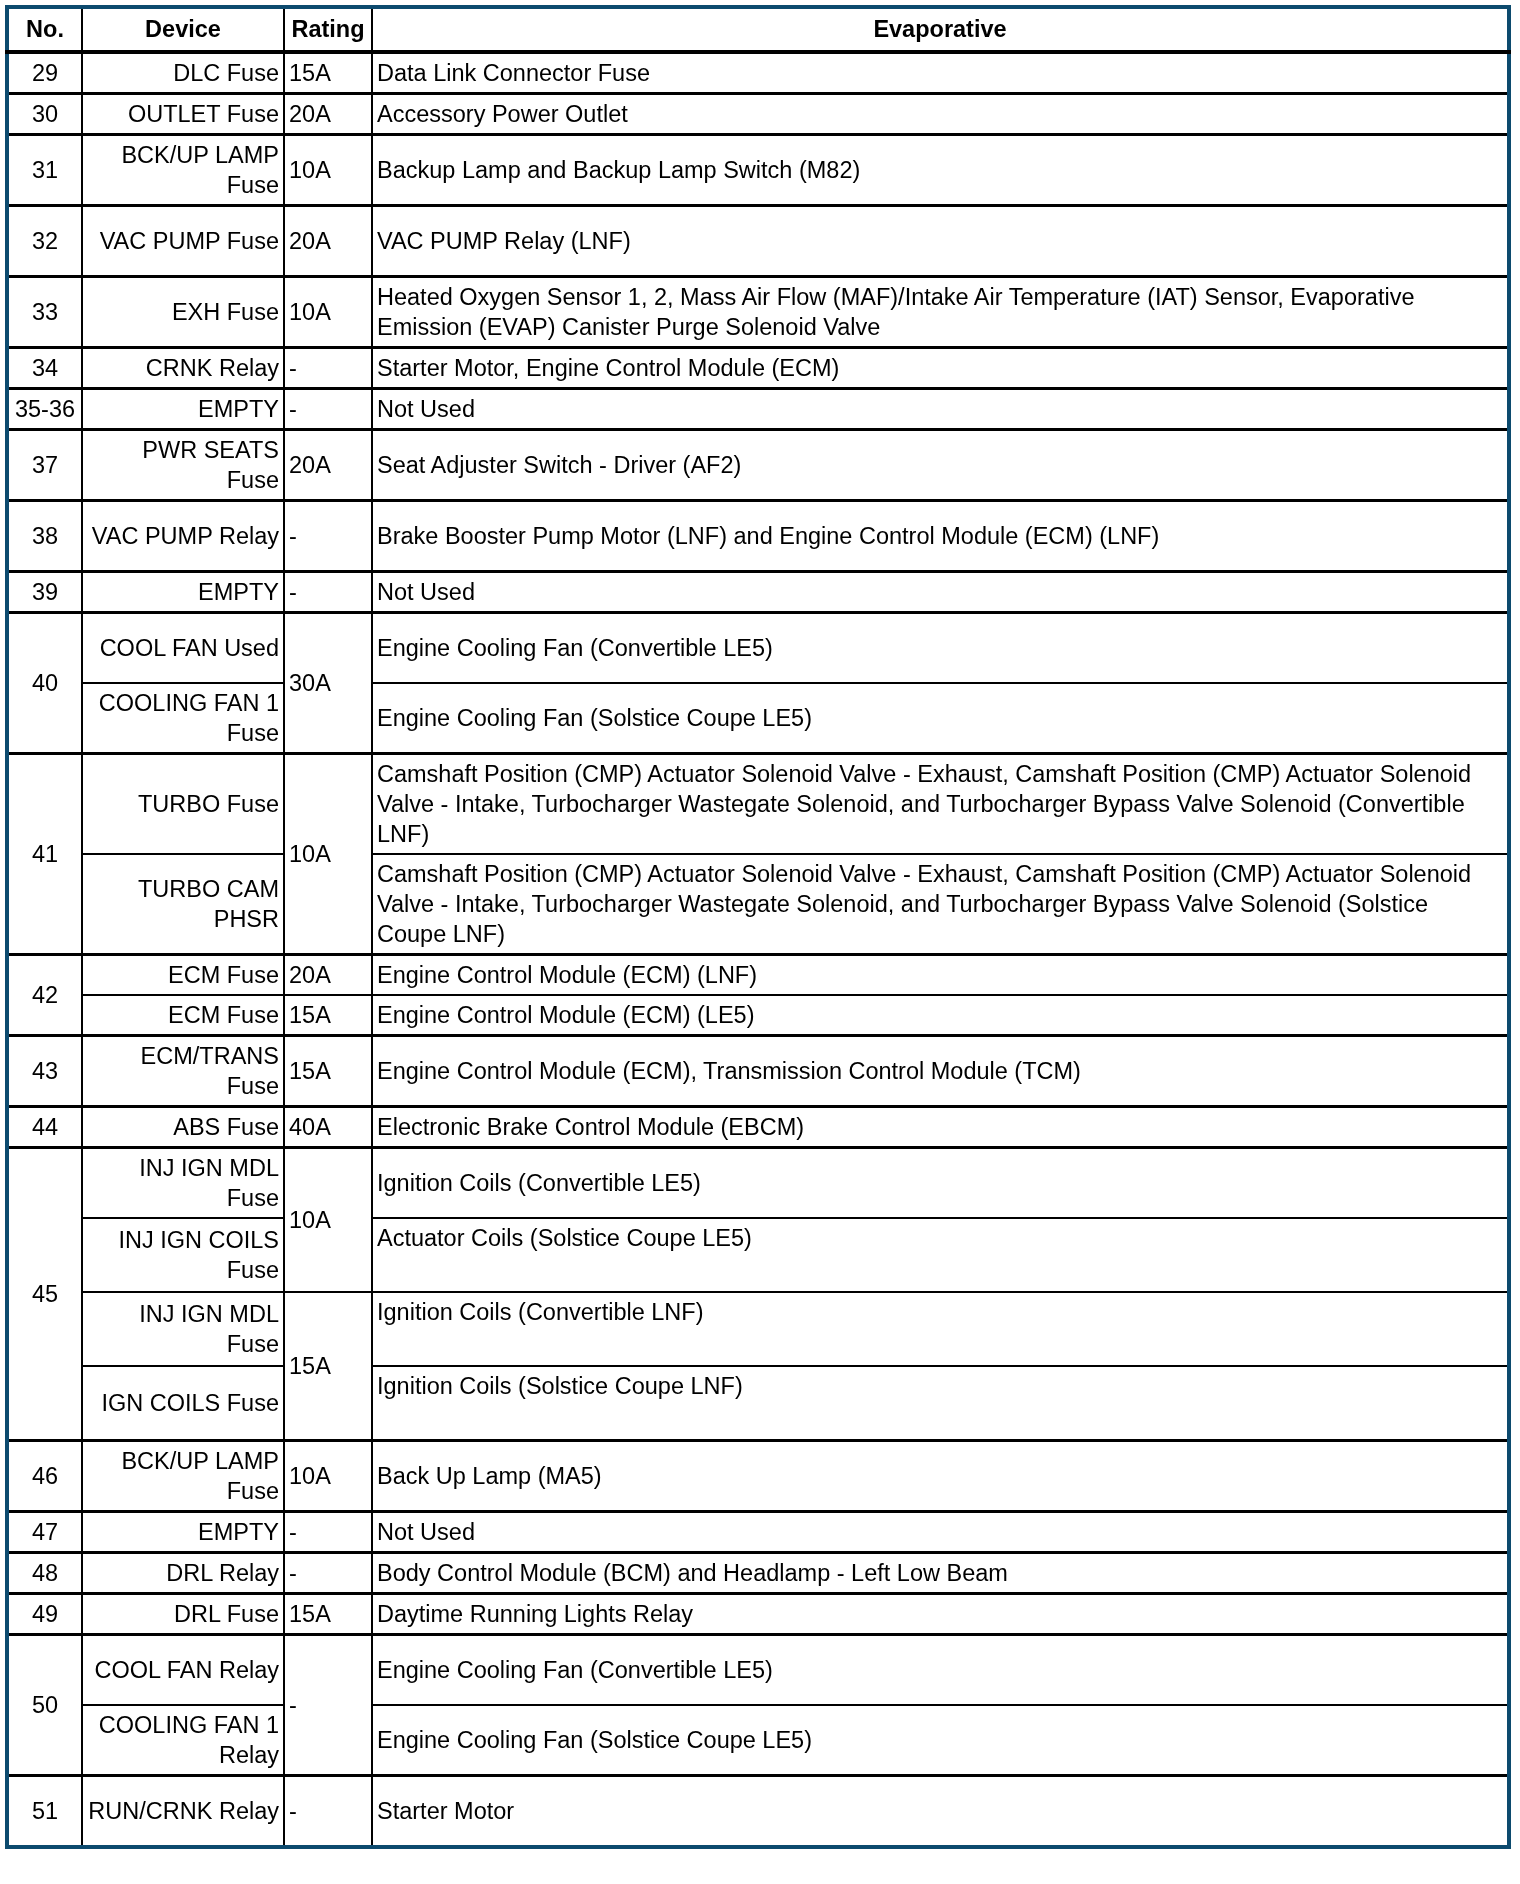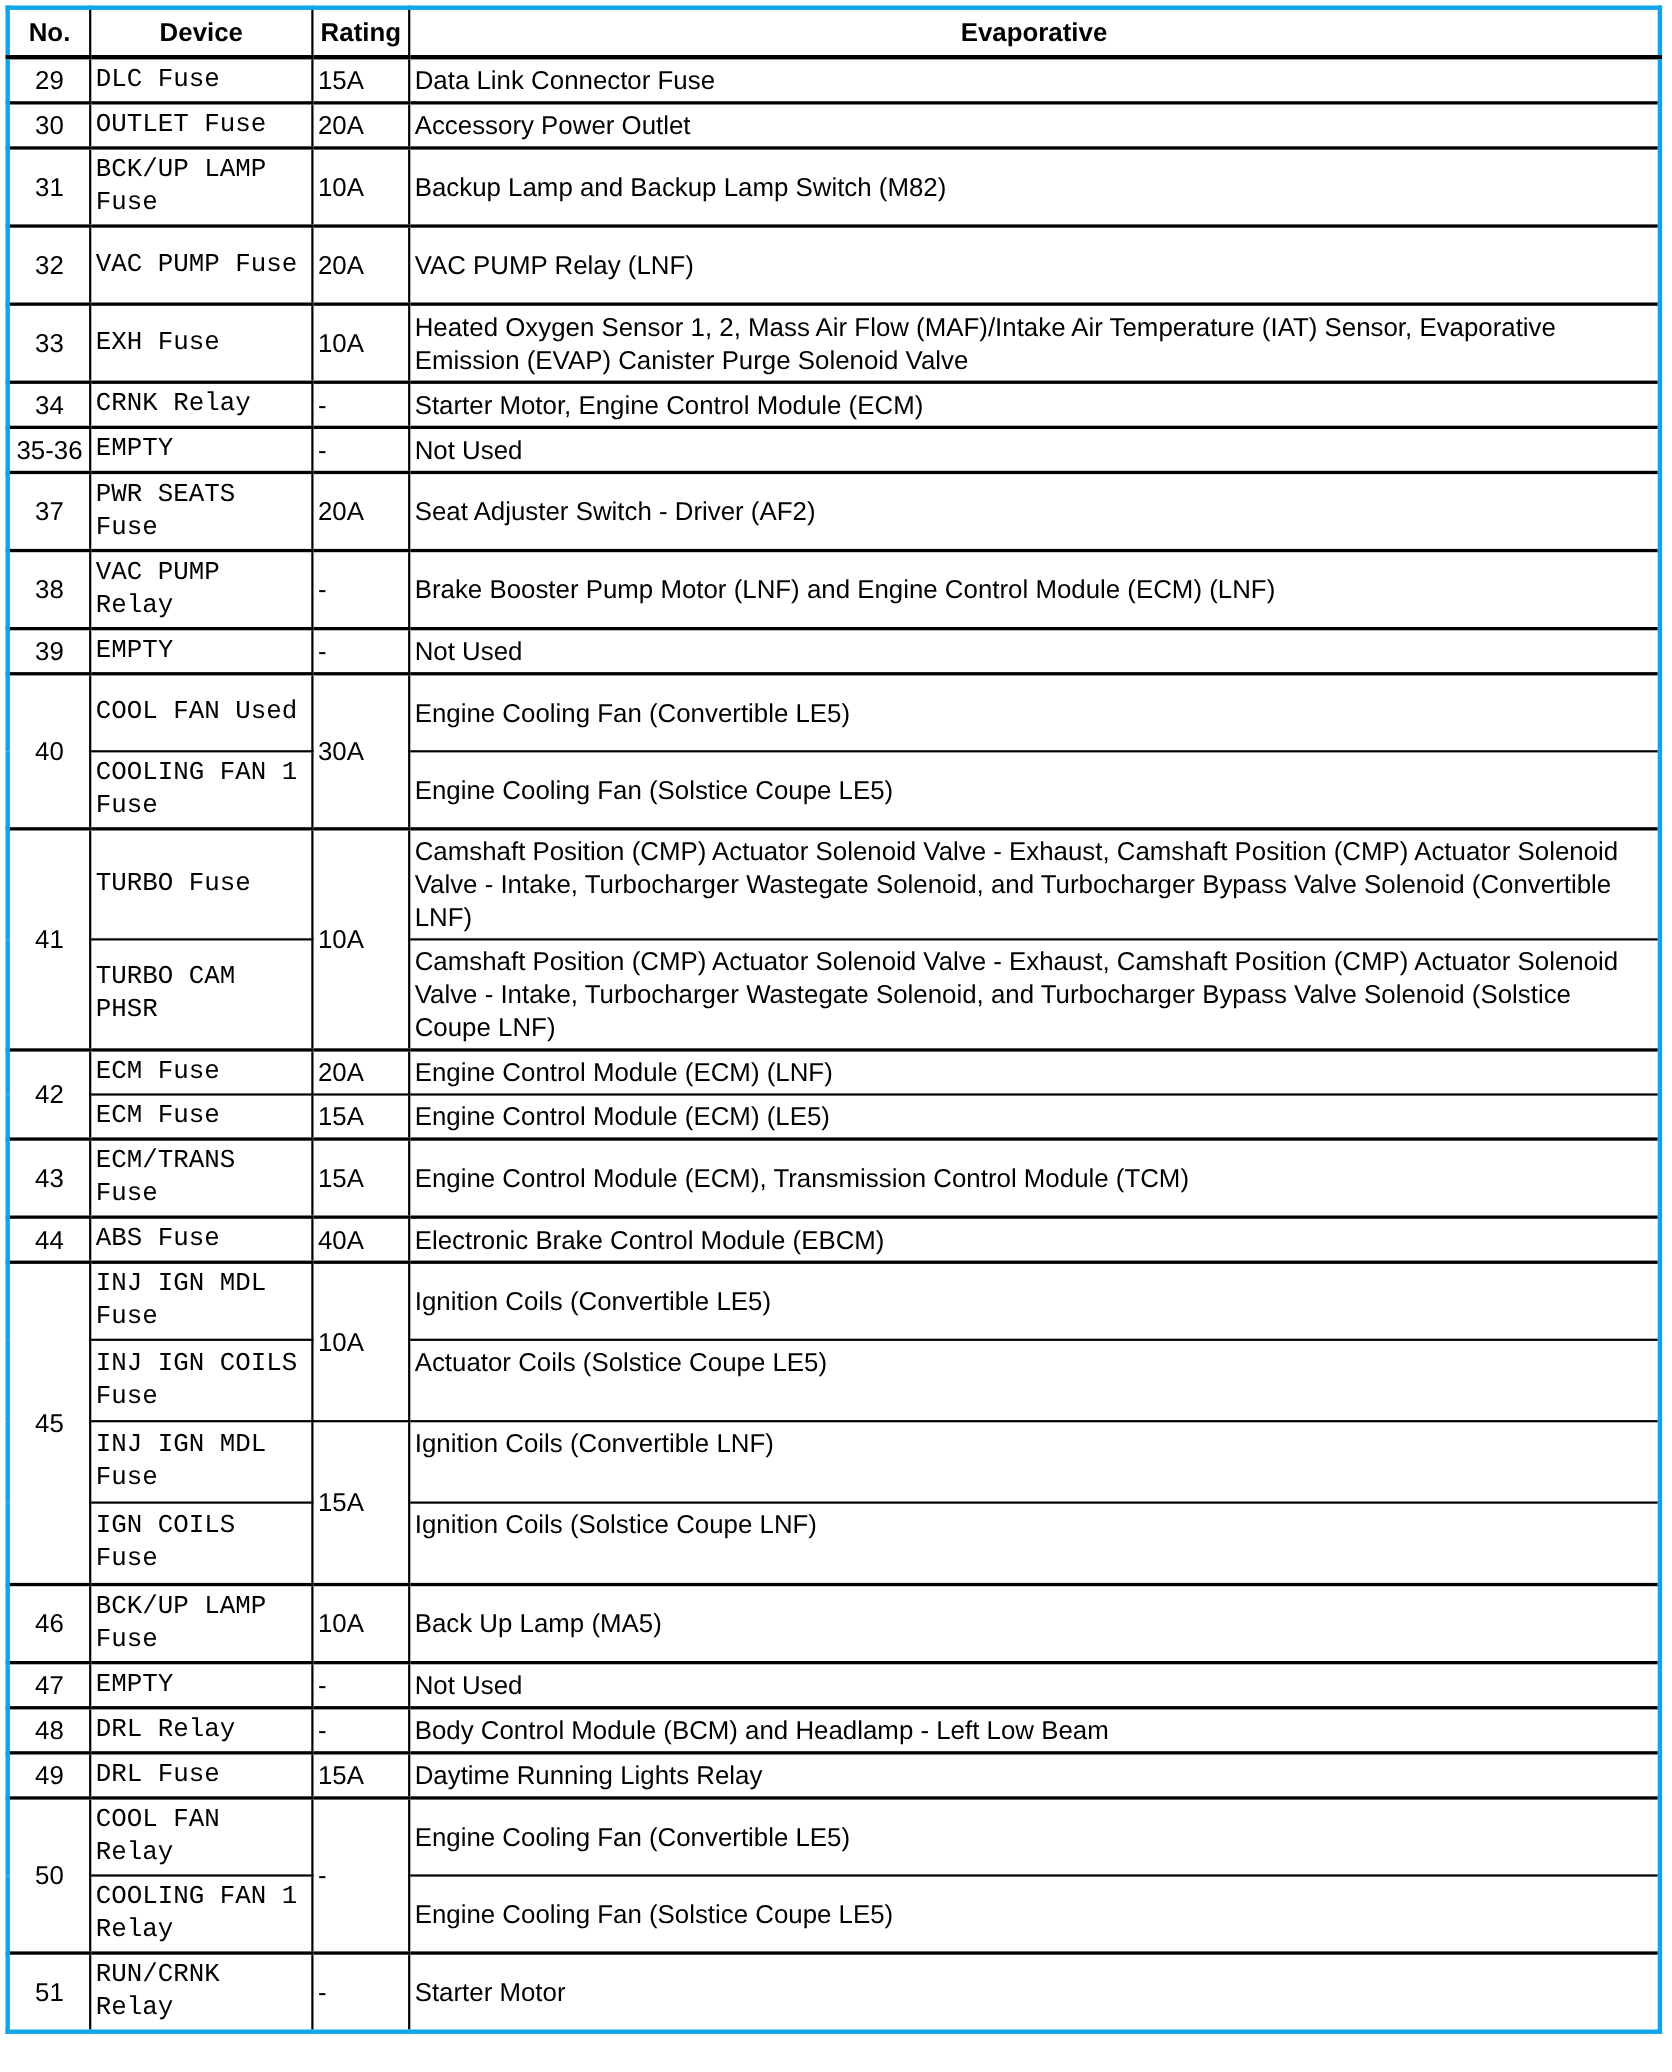--- a/index.html
+++ b/index.html
@@ -5,21 +5,21 @@
   html, body { margin: 0; padding: 0; background: #ffffff; }
   body { width: 1520px; height: 1884px; position: relative; overflow: hidden; }
   .wrap { position: absolute; left: 5px; top: 5px; width: 1506px; }
   table.fuse {
     border-collapse: collapse;
     width: 1506px;
     table-layout: fixed;
     font-family: "Liberation Sans", sans-serif;
     font-size: 23.5px;
     color: #000;
-    border: 4px solid #0ea5e9;
+    border: 4px solid #0c4a6e;
   }
   table.fuse col.c-no { width: 75px; }
   table.fuse col.c-dev { width: 202px; }
   table.fuse col.c-rat { width: 88px; }
   table.fuse col.c-desc { width: auto; }
   table.fuse th {
     font-weight: bold;
     text-align: center;
     height: 41px;
     padding: 0 2px;
@@ -29,21 +29,21 @@
   }
   table.fuse td {
     border: 2px solid #000;
     padding: 0 4px;
     vertical-align: middle;
     line-height: 30px;
   }
   table.fuse tr.group-start td { border-top: 3px solid #000; }
   td.no { text-align: center; padding: 0; }
   td.rating { text-align: left; padding: 0; }
-  td.dev { text-align: left; font-family: Liberation Mono, monospace; }
+  td.dev { text-align: right; }
   td.desc { text-align: left; }
   tr.h1 td { height: 38px; }
   tr.h2 td { height: 68px; }
   tr.h3 td { height: 98px; }
 </style>
 </head>
 <body>
 
 <div class="wrap">
 <table class="fuse">

